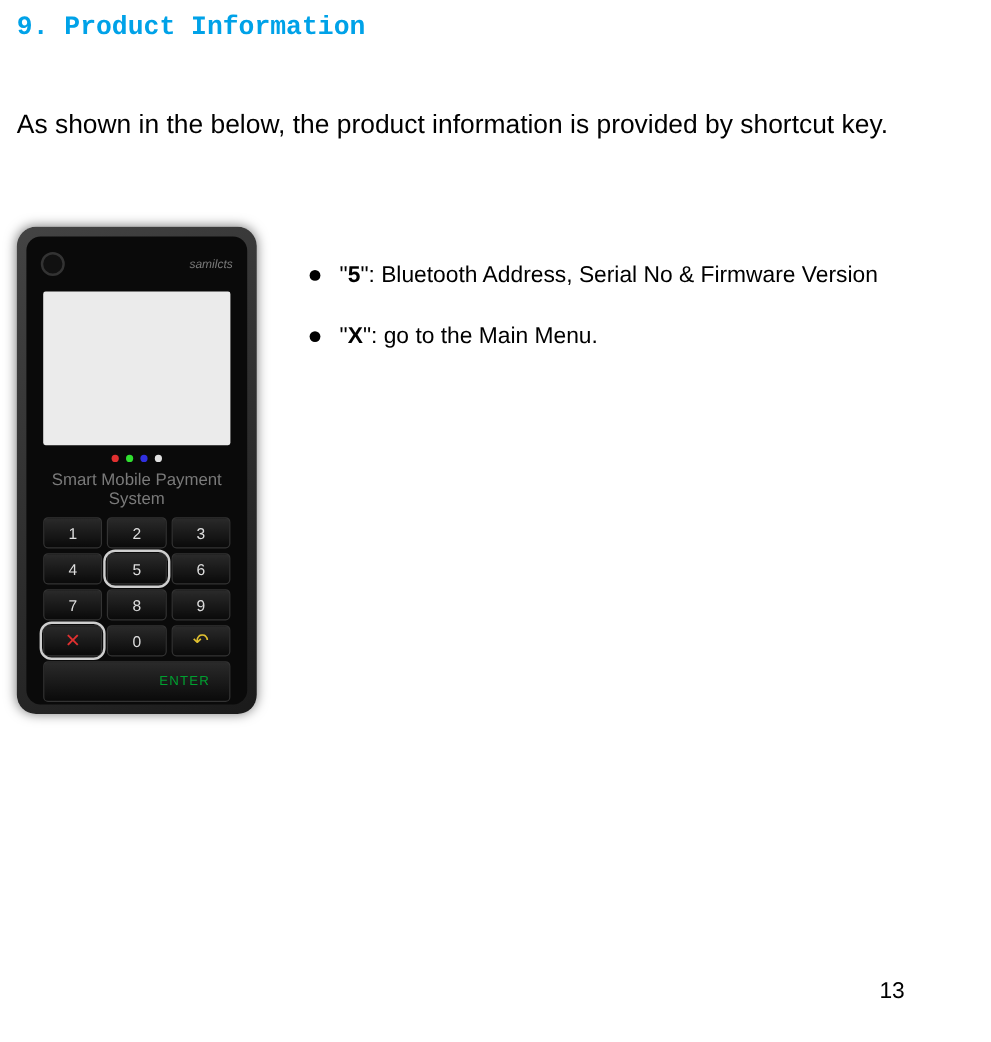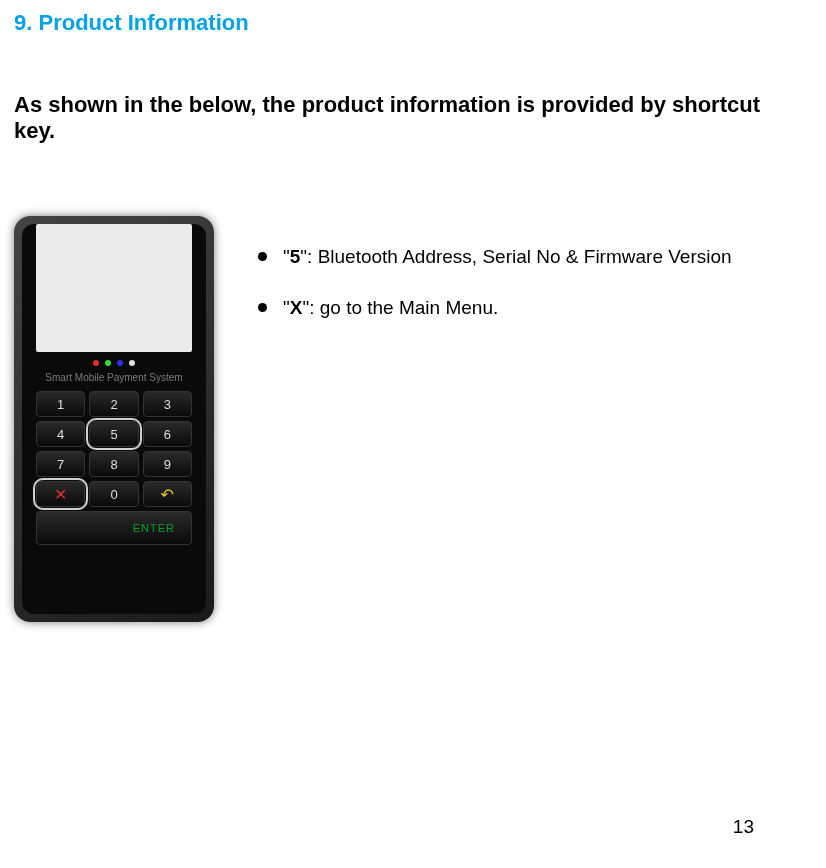--- a/index.html
+++ b/index.html
@@ -9,25 +9,26 @@
       font-family: Arial, sans-serif;
       background: #fff;
       position: relative;
       padding: 10px 28px 0 14px;
     }
     .section-heading {
       color: #00a2e8;
       font-size: 22px;
       font-weight: bold;
       margin-bottom: 56px;
+      font-family: Liberation Mono, monospace;
     }
     .intro-text {
       color: #000;
       font-size: 22px;
-      font-weight: bold;
+      font-weight: normal;
       margin-bottom: 72px;
     }
     .content-row {
       display: flex;
       align-items: flex-start;
       gap: 44px;
     }
     .device-image {
       width: 200px;
       height: 406px;
@@ -75,21 +76,21 @@
       margin-top: 8px;
     }
     .led { width: 6px; height: 6px; border-radius: 50%; }
     .led.r { background: #e03030; }
     .led.g { background: #30e030; }
     .led.b { background: #3030e0; }
     .led.w { background: #e0e0e0; }
     .smps-label {
       text-align: center;
       color: #7a7a7a;
-      font-size: 10px;
+      font-size: 14px;
       margin-top: 6px;
     }
     .keypad {
       margin: 8px 14px 0;
       display: grid;
       grid-template-columns: repeat(3, 1fr);
       grid-template-rows: repeat(4, 26px);
       gap: 4px;
     }
     .key {
@@ -159,20 +160,24 @@
 <body>
 
 <h2 class="section-heading">9. Product Information</h2>
 
 <p class="intro-text">As shown in the below, the product information is provided by shortcut key.</p>
 
 <div class="content-row">
 
   <div class="device-image">
     <div class="device-inner">
+      <div class="device-top">
+        <div class="camera-dot"></div>
+        <div class="brand-label">samilcts</div>
+      </div>
       <div class="device-screen"></div>
       <div class="leds">
         <div class="led r"></div>
         <div class="led g"></div>
         <div class="led b"></div>
         <div class="led w"></div>
       </div>
       <div class="smps-label">Smart Mobile Payment System</div>
       <div class="keypad">
         <div class="key">1</div>

